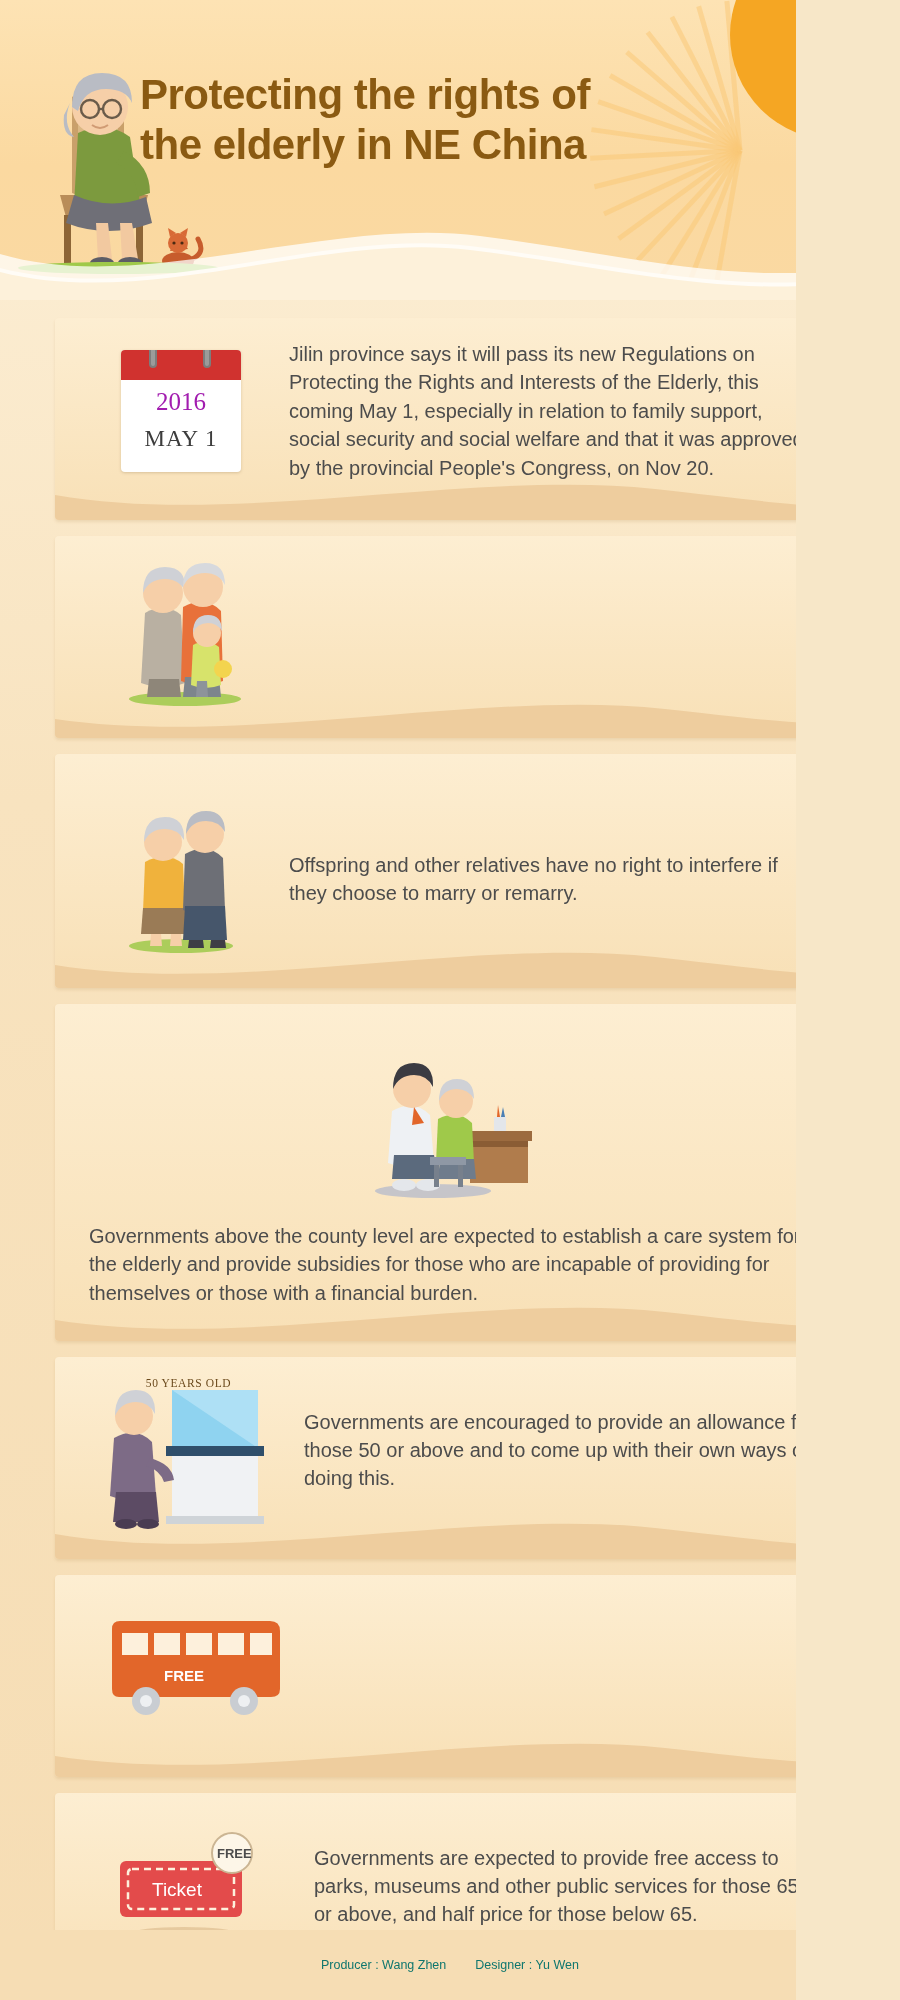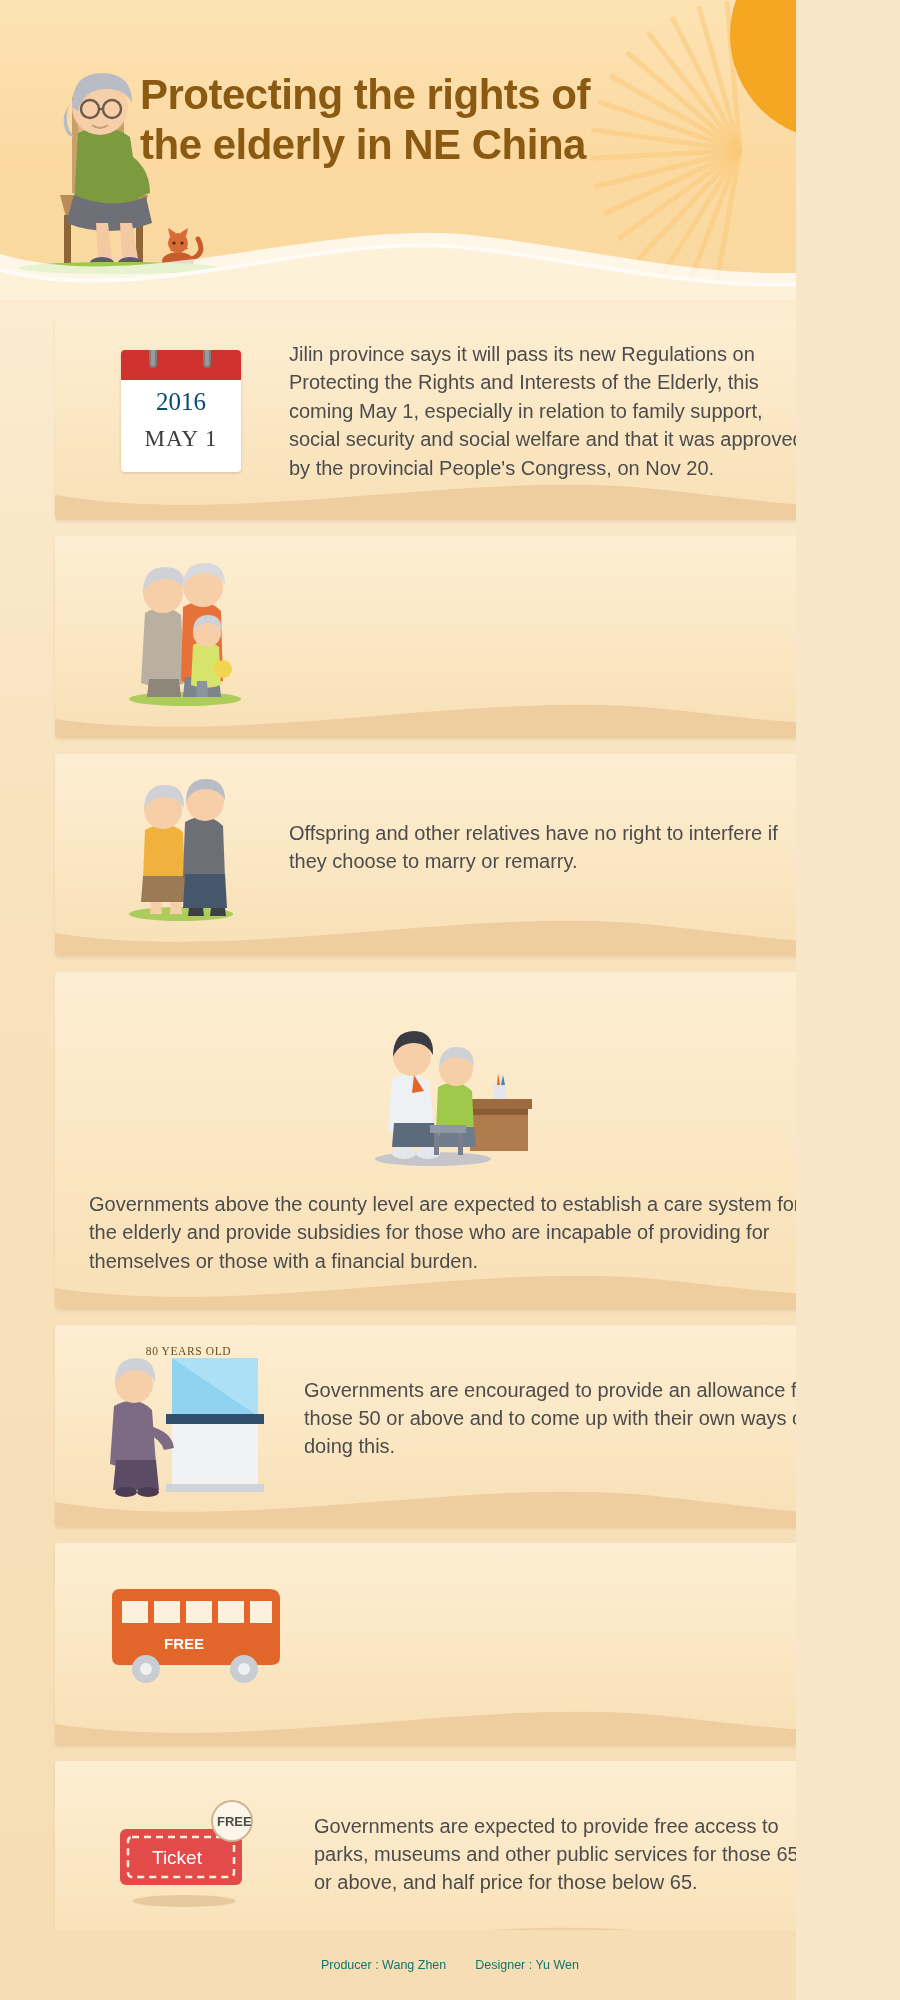--- a/index.html
+++ b/index.html
@@ -169,21 +169,21 @@
     border-radius: 4px;
     border: 2px solid #7d7d7d;
     box-sizing: border-box;
   }
   .cal-ring.r1 { left: 28px; }
   .cal-ring.r2 { left: 82px; }
   .cal-year {
     margin-top: 8px;
     text-align: center;
     font-size: 25px;
-    color: #0c4a6e;
+    color: #a21caf;
     font-family: "Liberation Serif", serif;
   }
   .cal-day {
     margin-top: 10px;
     text-align: center;
     font-size: 23px;
     color: #3d3d3d;
     font-family: "Liberation Serif", serif;
     letter-spacing: 1px;
   }
@@ -358,21 +358,21 @@
             <path d="M96 132 l10 0 l1 16 l-12 0 z" fill="#8d939a"></path>
           </svg>
         </div>
       </div>
       <svg class="wave-bottom" viewBox="0 0 790 46" preserveAspectRatio="none">
         <path d="M0 26 C190 54 430 -4 610 16 C700 26 760 34 790 28 L790 46 L0 46 Z" fill="#eecd9e"></path>
       </svg>
     </div>
 
     <div class="card" style="margin-top:16px;">
-      <div class="card-inner" style="min-height:168px;">
+      <div class="card-inner" style="min-height:168px;margin-top:32px;">
         <div class="icon-col">
           <svg width="160" height="150" viewBox="0 0 160 150">
             <ellipse cx="80" cy="142" rx="52" ry="7" fill="#9fc94a" opacity="0.85"></ellipse>
 
             <path d="M44 58 q22 -12 38 2 l2 48 q-22 8 -42 0 z" fill="#f0b23c"></path>
             <path d="M42 104 l44 0 l2 26 l-48 0 z" fill="#9a7b56"></path>
             <path d="M50 130 l10 0 l1 12 l-12 0 z" fill="#f6cfa8"></path>
             <path d="M70 130 l10 0 l1 12 l-12 0 z" fill="#f6cfa8"></path>
             <circle cx="62" cy="38" r="19" fill="#f6cfa8"></circle>
             <path d="M43 38 q0 -25 21 -25 q20 0 19 23 q-6 -11 -19 -11 q-15 0 -21 13 z" fill="#cfd1d6"></path>
@@ -427,21 +427,21 @@
         <div class="text-col">Governments above the county level are expected to establish a care system for the elderly and provide subsidies for those who are incapable of providing for themselves or those with a financial burden.</div>
       </div>
       <svg class="wave-bottom" viewBox="0 0 790 46" preserveAspectRatio="none">
         <path d="M0 24 C190 54 430 -4 610 16 C700 26 760 34 790 28 L790 46 L0 46 Z" fill="#eecd9e"></path>
       </svg>
     </div>
 
     <div class="card" style="margin-top:16px;">
       <div class="card-inner" style="min-height:178px;">
         <div class="icon-col" style="flex:0 0 215px;">
-          <div class="eighty-label">80 YEARS OLD</div>
+          <div class="eighty-label">50 YEARS OLD</div>
           <svg width="205" height="150" viewBox="0 0 205 150" style="margin-top:18px;">
 
             <rect x="86" y="6" width="86" height="58" fill="#8fd3f0"></rect>
             <path d="M86 6 l86 0 l0 58 z" fill="#b8e4f7" opacity="0.75"></path>
             <rect x="80" y="62" width="98" height="10" fill="#2f4f6b"></rect>
             <rect x="86" y="72" width="86" height="62" fill="#f0f2f4"></rect>
             <rect x="80" y="132" width="98" height="8" fill="#cfd4d8"></rect>
 
             <path d="M28 54 q22 -12 38 4 l4 54 q-24 8 -46 0 z" fill="#7d6b86"></path>
             <path d="M30 108 l40 0 l3 30 l-46 0 z" fill="#5c4b64"></path>

